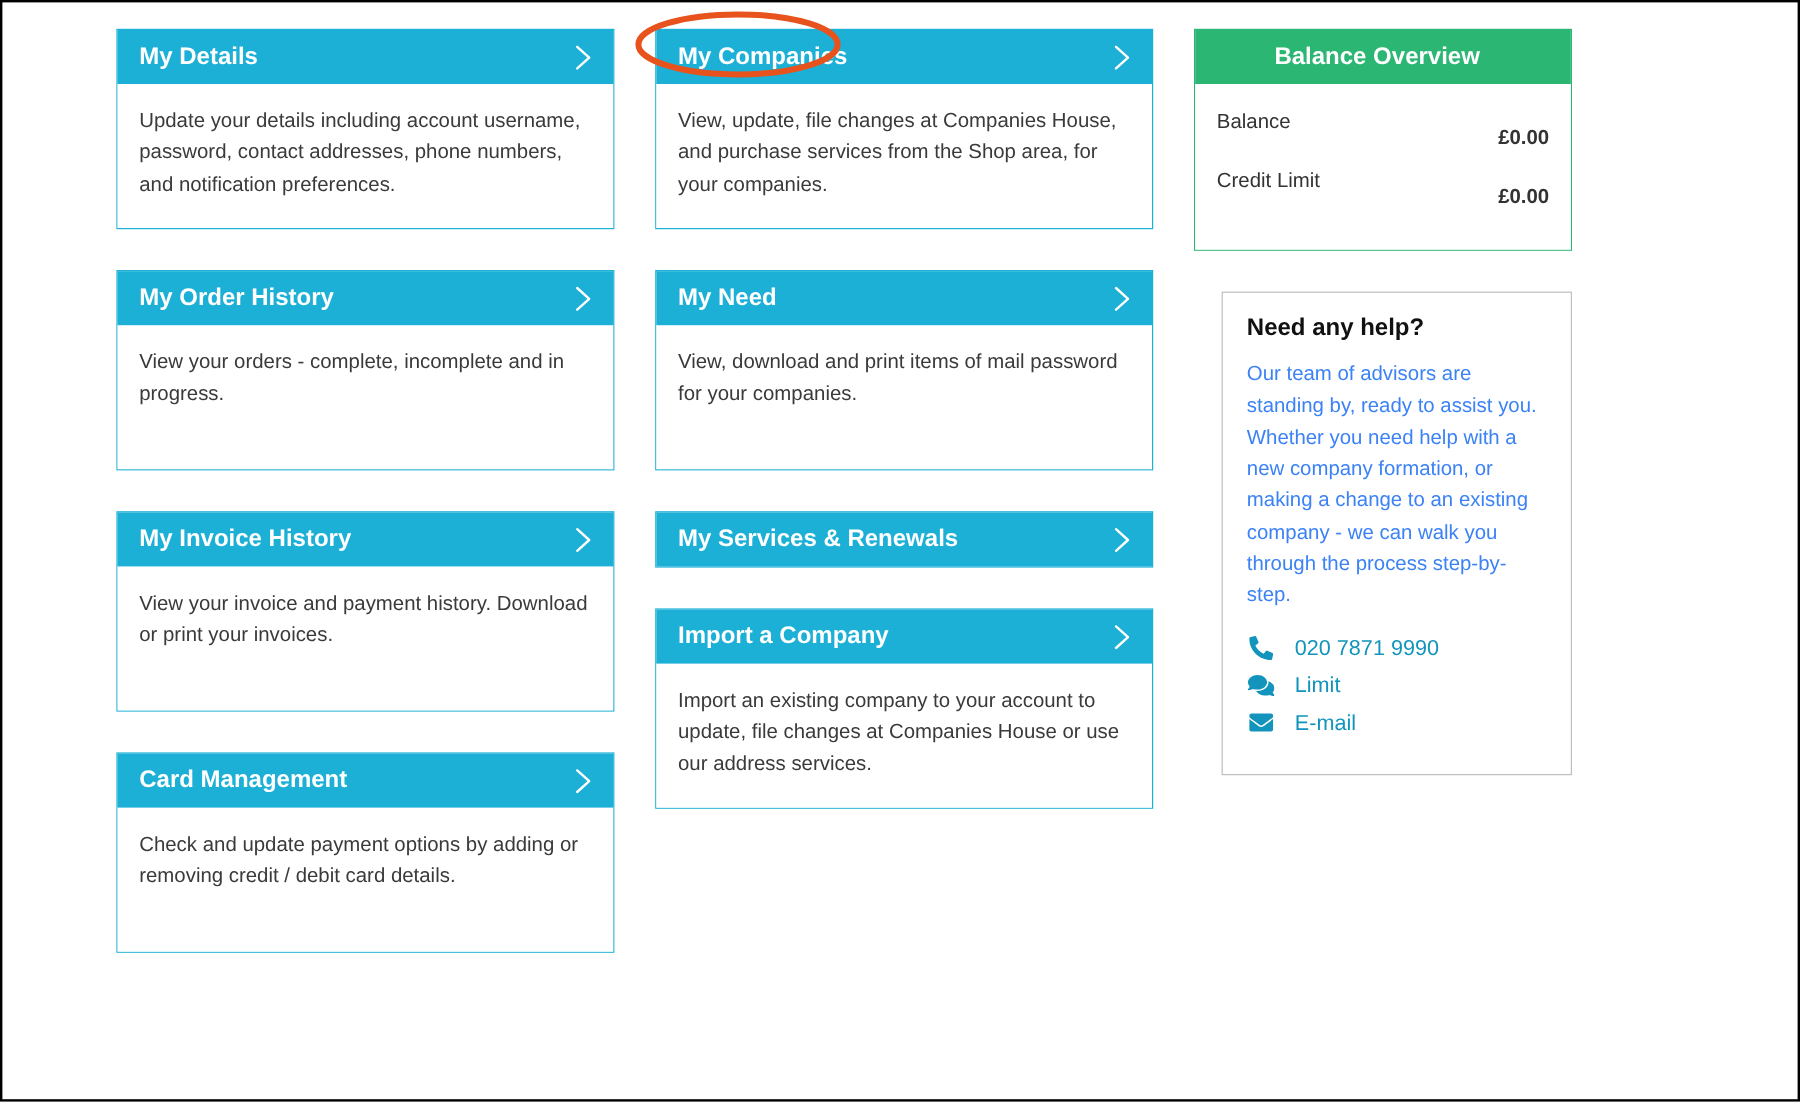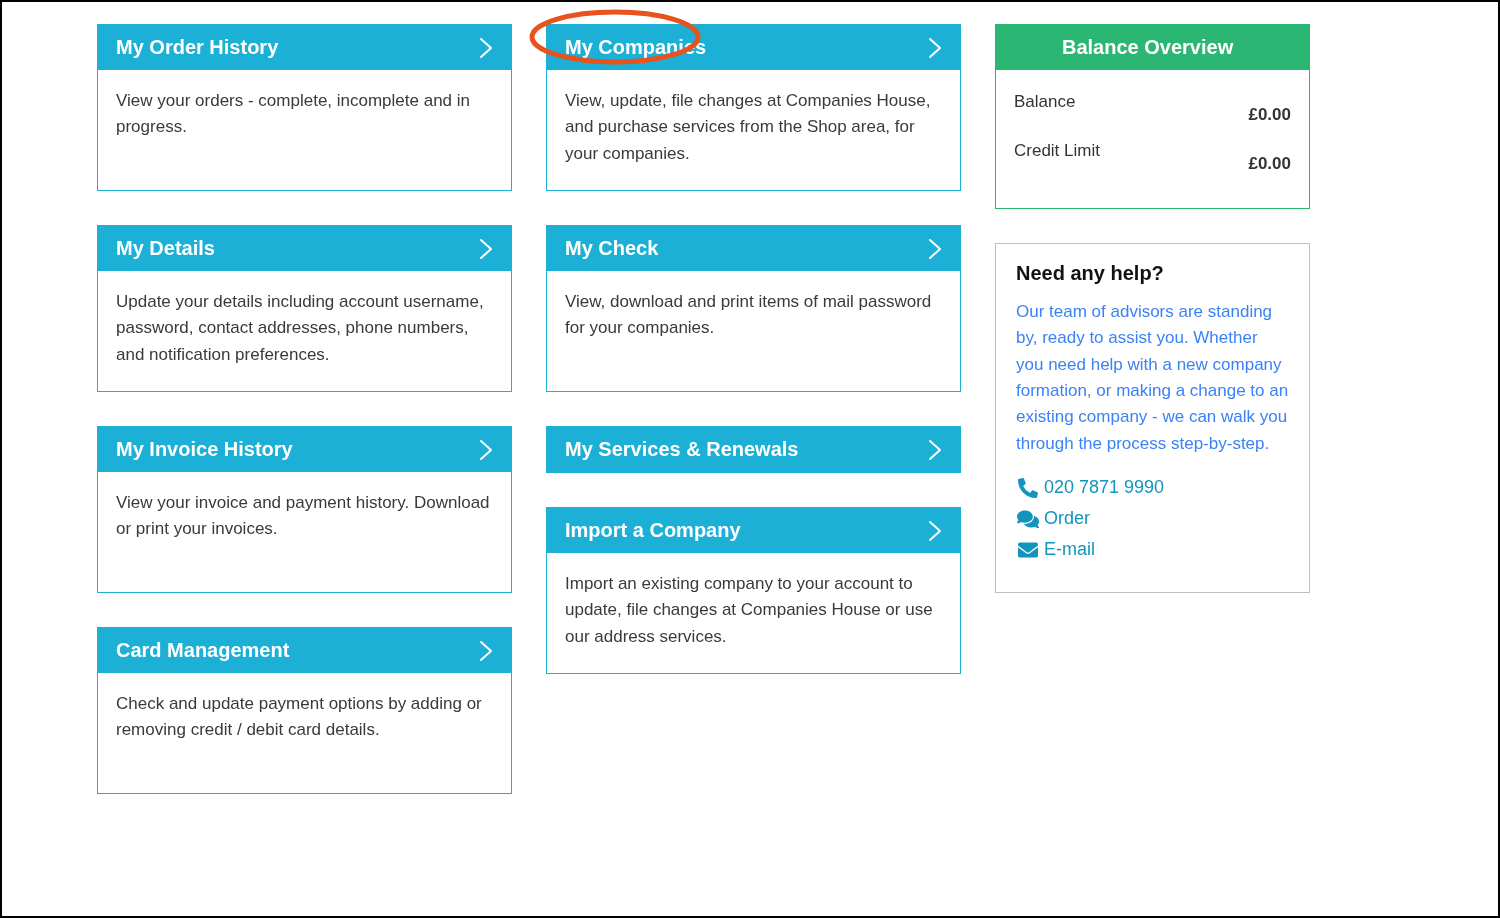--- a/index.html
+++ b/index.html
@@ -60,65 +60,65 @@
   .balance-row {
     display: flex;
     justify-content: space-between;
     font-size: 17px;
     padding: 8px 0;
     color: #333;
     gap: 48px;
   }
   .balance-row .val { font-weight: 700; margin-top: 13px; }
   
-  .help { border: 1px solid #bfbfbf; padding: 18px 20px 22px 20px; }
+  .help { border: 1px solid #bfbfbf; padding: 18px 20px 22px 20px; margin-left: 23px; }
   .help h3 { font-size: 20px; font-weight: 700; margin-bottom: 14px; color: #111; }
   .help p { font-size: 17px; line-height: 1.55; color: #3b82f6; margin-bottom: 20px; }
   .help-link {
     display: flex;
     align-items: center;
-    gap: 4px;
+    gap: 16px;
     color: #1294bc;
     font-size: 18px;
     text-decoration: none;
     margin-bottom: 10px;
     cursor: pointer;
   }
   .help-link .ico { width: 24px; display: inline-flex; justify-content: center; }
   .help-link svg { fill: #1294bc; }
 </style>
 </head>
 <body>
 
 <div class="grid">
 
   <div class="col">
 
     <div class="card">
       <div class="card-header">
+        <h2>My Details</h2>
+        <span class="chev">
+          <svg viewBox="0 0 14 22">
+              <path d="M2 2 L12 11 L2 20" stroke="#fff" stroke-width="2" fill="none" stroke-linecap="round" stroke-linejoin="round"></path>
+            </svg>
+        </span>
+      </div>
+      <div class="card-body">Update your details including account username, password, contact addresses, phone numbers, and notification preferences.</div>
+    </div>
+
+    <div class="card">
+      <div class="card-header">
         <h2>My Order History</h2>
         <span class="chev">
           <svg viewBox="0 0 14 22">
               <path d="M2 2 L12 11 L2 20" stroke="#fff" stroke-width="2" fill="none" stroke-linecap="round" stroke-linejoin="round"></path>
             </svg>
         </span>
       </div>
       <div class="card-body">View your orders - complete, incomplete and in progress.</div>
-    </div>
-
-    <div class="card">
-      <div class="card-header">
-        <h2>My Details</h2>
-        <span class="chev">
-          <svg viewBox="0 0 14 22">
-              <path d="M2 2 L12 11 L2 20" stroke="#fff" stroke-width="2" fill="none" stroke-linecap="round" stroke-linejoin="round"></path>
-            </svg>
-        </span>
-      </div>
-      <div class="card-body">Update your details including account username, password, contact addresses, phone numbers, and notification preferences.</div>
     </div>
 
     <div class="card">
       <div class="card-header">
         <h2>My Invoice History</h2>
         <span class="chev">
           <svg viewBox="0 0 14 22">
               <path d="M2 2 L12 11 L2 20" stroke="#fff" stroke-width="2" fill="none" stroke-linecap="round" stroke-linejoin="round"></path>
             </svg>
         </span>
@@ -152,21 +152,21 @@
         </span>
         <svg class="annot" width="180" height="60">
           <ellipse cx="90" cy="30" rx="83" ry="25"></ellipse>
         </svg>
       </div>
       <div class="card-body">View, update, file changes at Companies House, and purchase services from the Shop area, for your companies.</div>
     </div>
 
     <div class="card">
       <div class="card-header">
-        <h2>My Check</h2>
+        <h2>My Need</h2>
         <span class="chev">
           <svg viewBox="0 0 14 22">
               <path d="M2 2 L12 11 L2 20" stroke="#fff" stroke-width="2" fill="none" stroke-linecap="round" stroke-linejoin="round"></path>
             </svg>
         </span>
       </div>
       <div class="card-body">View, download and print items of mail password for your companies.</div>
     </div>
 
     <div class="card">
@@ -224,21 +224,21 @@
         </span>
         <span>020 7871 9990</span>
       </a>
 
       <a class="help-link">
         <span class="ico">
           <svg width="22" height="20" viewBox="0 0 576 512">
               <path d="M416 192c0-88.4-93.1-160-208-160S0 103.6 0 192c0 34.3 14.1 65.9 38 92-13.4 30.2-35.5 54.2-35.8 54.5a16 16 0 0 0 11.3 27.3c36.9 0 66.3-12.6 87.3-25.9C131.8 348.2 168.6 352 208 352c114.9 0 208-71.6 208-160zm122 220c23.9-26 38-57.7 38-92 0-66.9-53.5-124.2-129.3-148.1 .9 6.6 1.3 13.3 1.3 20.1 0 105.9-107.7 192-240 192-10.8 0-21.3-.8-31.7-1.9C207.8 439.6 281.8 480 368 480c39.4 0 76.2-3.8 107.2-12 21 13.3 50.4 25.9 87.3 25.9a16 16 0 0 0 11.3-27.3c-.3-.3-22.4-24.2-35.8-54.5z"></path>
             </svg>
         </span>
-        <span>Order</span>
+        <span>Limit</span>
       </a>
 
       <a class="help-link">
         <span class="ico">
           <svg width="20" height="16" viewBox="0 0 512 384">
               <path d="M502.3 126.8c3.9-3.1 9.7-.2 9.7 4.7V336c0 26.5-21.5 48-48 48H48c-26.5 0-48-21.5-48-48V131.6c0-5 5.7-7.8 9.7-4.7 22.4 17.4 52.1 39.5 154.1 113.6 21.1 15.4 56.7 47.8 92.2 47.6 35.7 .3 72-32.8 92.3-47.6C450.3 166.4 479.9 144.3 502.3 126.8zM256 256c23.2 .4 56.6-29.2 73.4-41.4 132.7-96.3 142.8-104.7 173.4-128.7 5.8-4.5 9.2-11.5 9.2-18.9V48c0-26.5-21.5-48-48-48H48C21.5 0 0 21.5 0 48v19c0 7.4 3.4 14.3 9.2 18.9 30.6 23.9 40.7 32.4 173.4 128.7C199.4 226.8 232.8 256.4 256 256z"></path>
             </svg>
         </span>
         <span>E-mail</span>
       </a>

